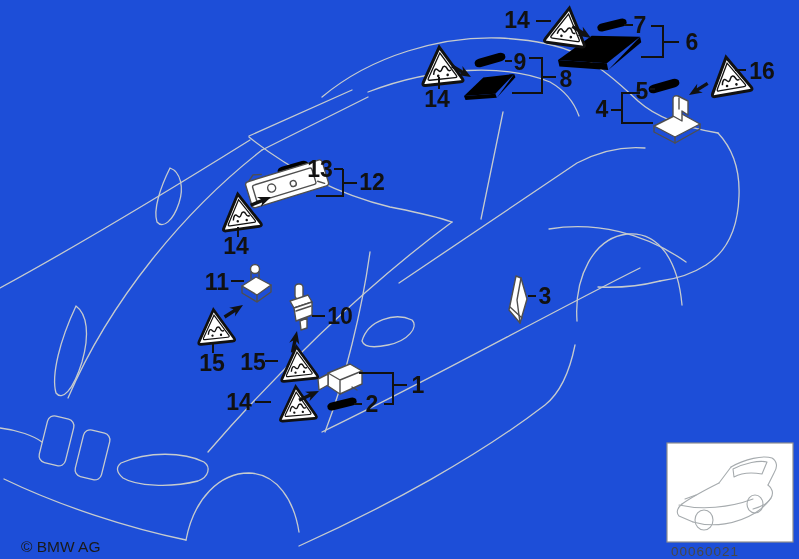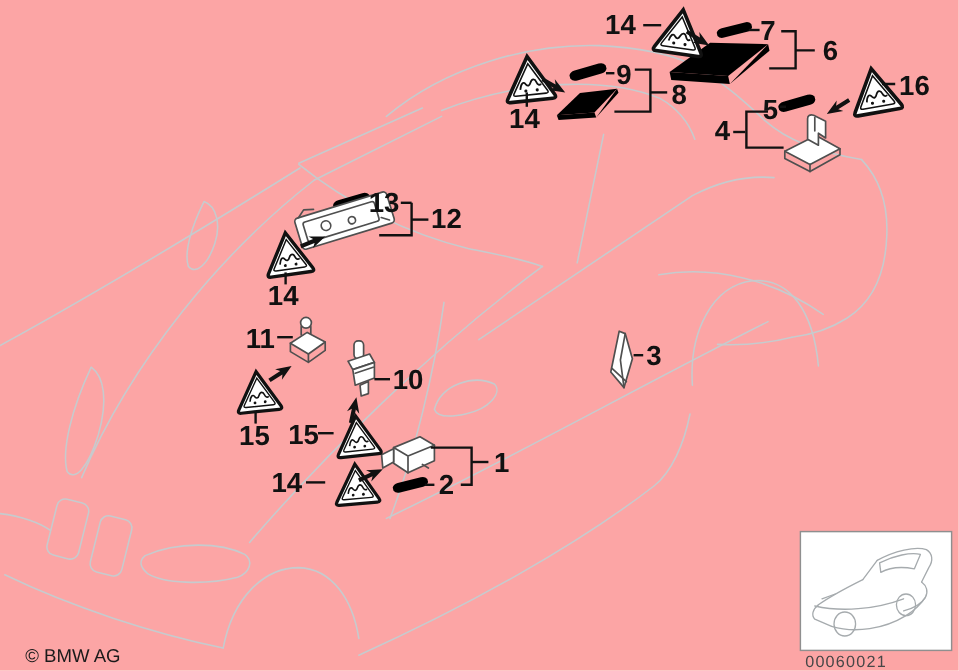--- a/index.html
+++ b/index.html
@@ -1,16 +1,16 @@
 <!DOCTYPE html>
 <html><head>
 <meta charset="utf-8">
 <style>
   html,body{margin:0;padding:0;background:#fff;}
-  .canvas{position:relative;width:799px;height:559px;background:#fca5a5;overflow:hidden;
+  .canvas{position:relative;width:799px;height:559px;background:#1d4ed8;overflow:hidden;
           font-family:"Liberation Sans", sans-serif;}
   svg{position:absolute;left:0;top:0;}
   .car path, .car line, .car rect, .car ellipse{fill:none;stroke:#c6cbce;stroke-width:1.3;stroke-linecap:round;stroke-linejoin:round;}
   .part path, .part line, .part rect, .part circle{fill:#ffffff;stroke:#4f4f4f;stroke-width:1.4;stroke-linecap:round;stroke-linejoin:round;}
   .part line{fill:none;}
   .part .nf{fill:none;}
   .leader{fill:none;stroke:#111111;stroke-width:2;stroke-linecap:butt;}
   .callout{font-family:"Liberation Sans", sans-serif;font-weight:bold;font-size:23px;fill:#111111;}
   .tri-outer{fill:#ffffff;stroke:#111111;stroke-width:3;}
   .tri-inner{fill:none;stroke:#111111;stroke-width:1.3;}

